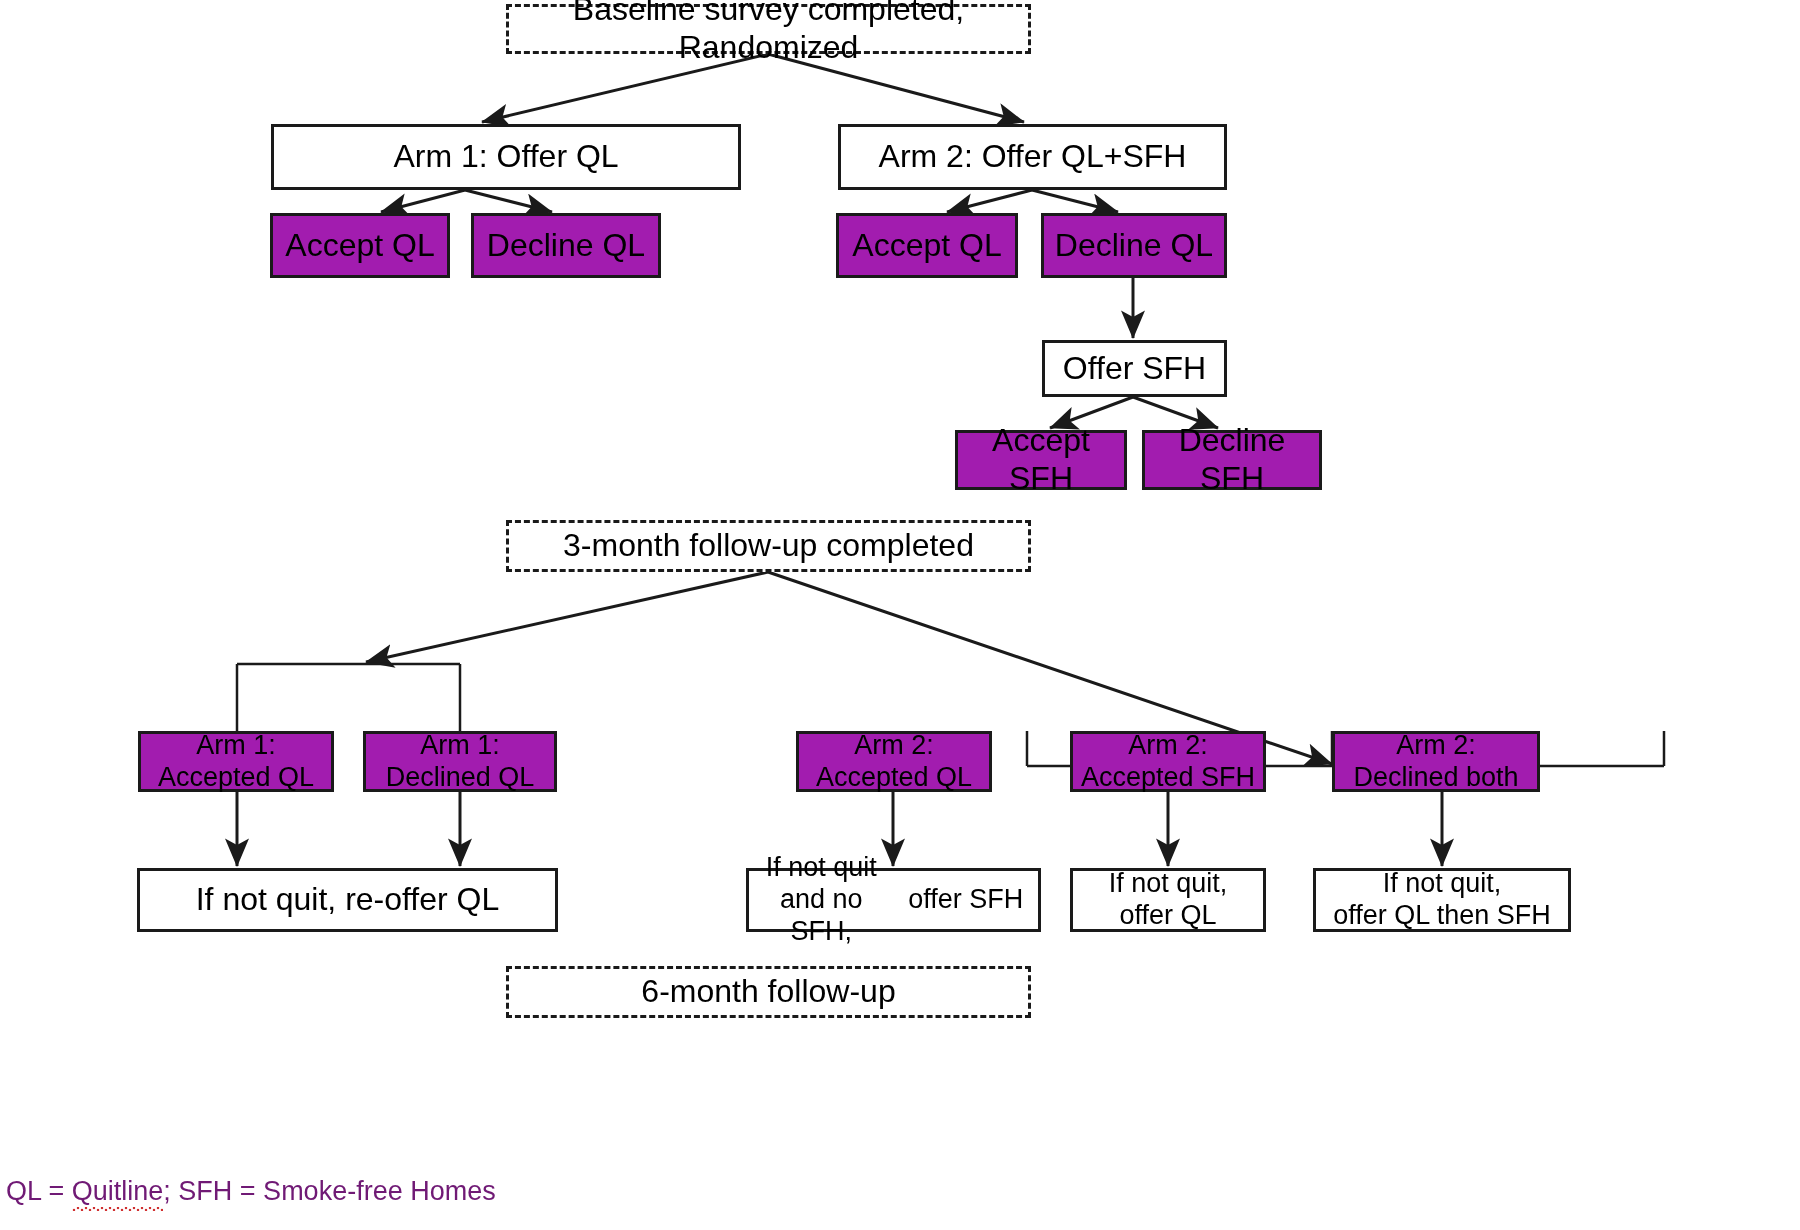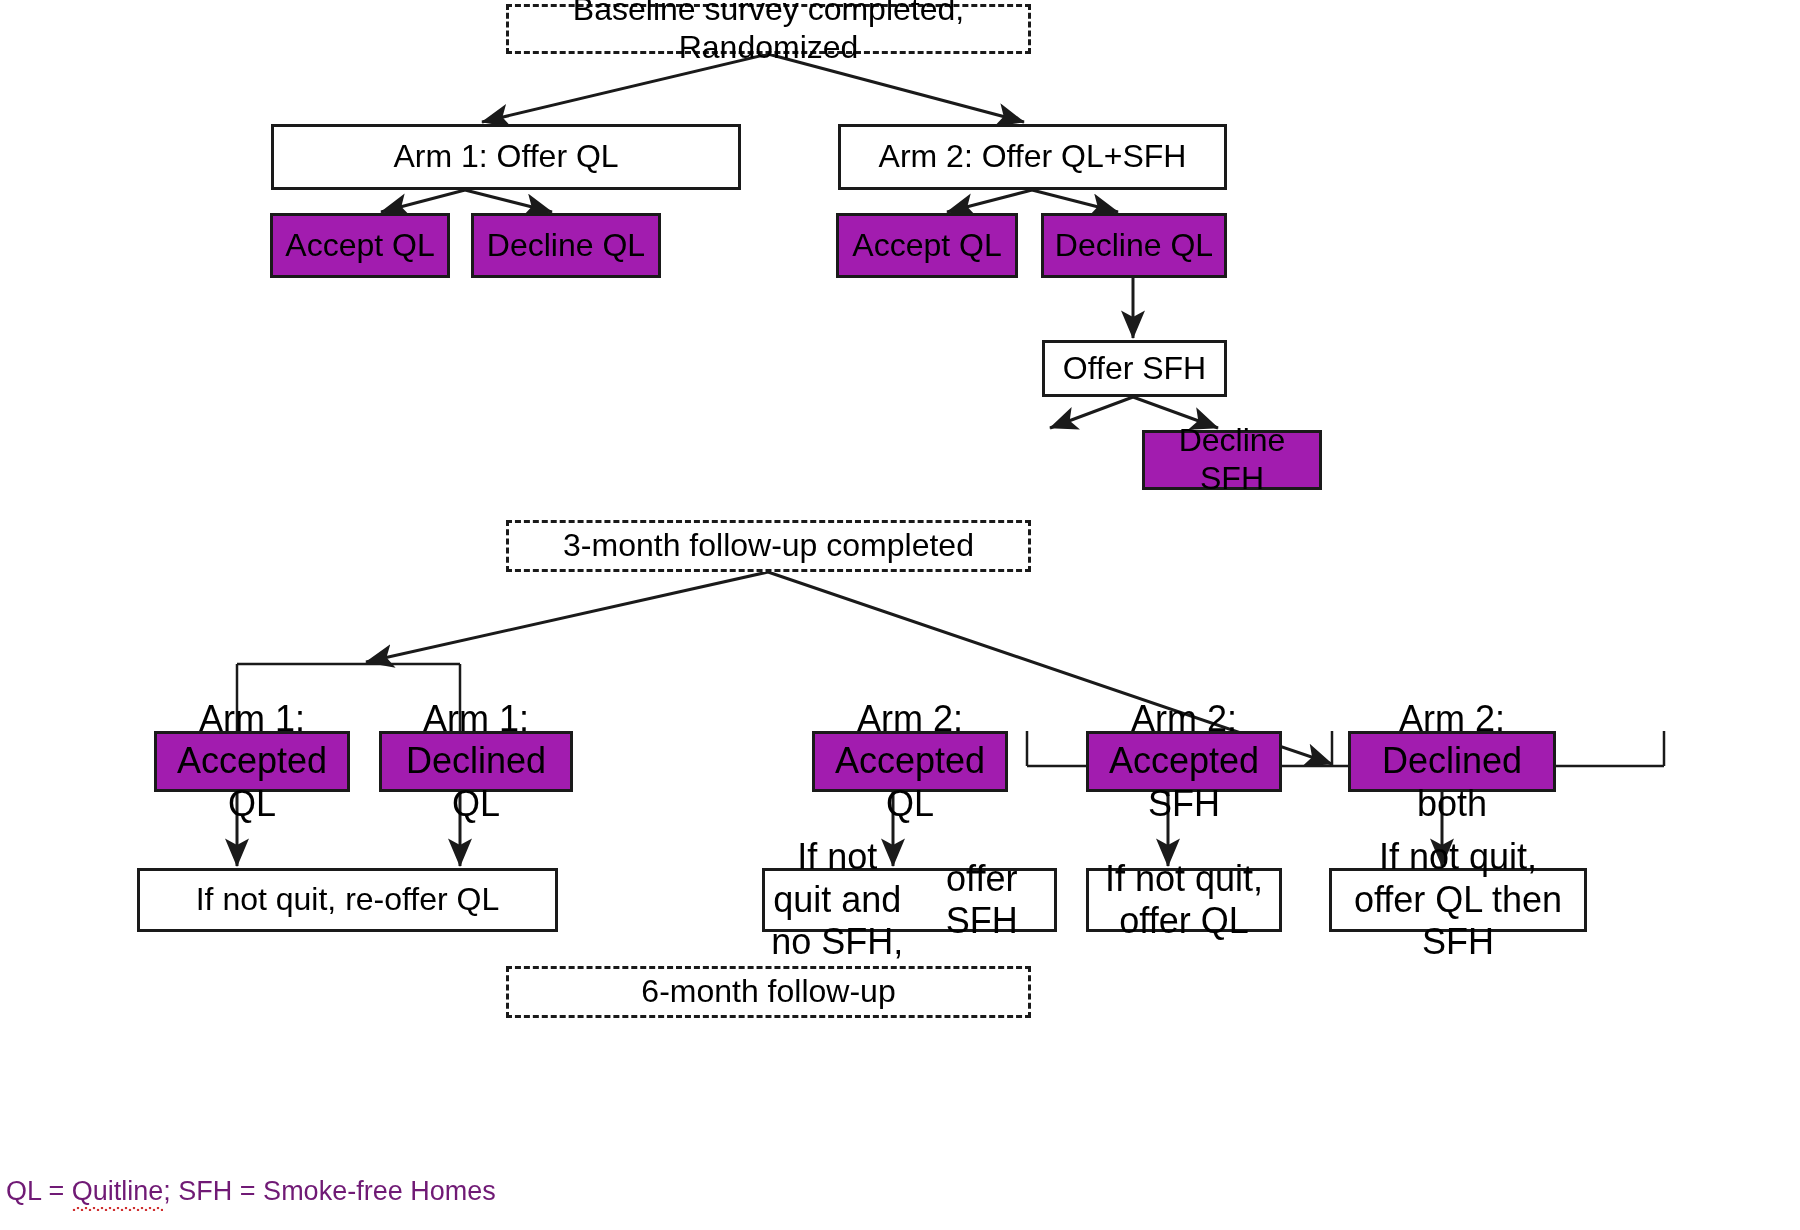--- a/index.html
+++ b/index.html
@@ -44,21 +44,21 @@
   .box-grey {
     border: 3px solid #1a1a1a;
     background: #a21caf;
   }
   
   .box-dashed {
     border: 3px dashed #1a1a1a;
     background: #ffffff;
   }
   .fs-28 { font-size: 32px; }
-  .fs-27 { font-size: 36px; margin-left: 16px; }
+  .fs-27 { font-size: 27px; }
   .footnote {
     position: absolute;
     color: #701a75;
     font-size: 27px;
     white-space: nowrap;
     z-index: 2;
   }
   .sp {
     
     display: inline-block;
@@ -189,20 +189,23 @@
   </div>
 
   <div class="node box-grey fs-28" style="left:1041px; top:213px; width:186px; height:65px;">
     <span>Decline QL</span>
   </div>
 
   <div class="node box-solid fs-28" style="left:1042px; top:340px; width:185px; height:57px;">
     <span>Offer SFH</span>
   </div>
 
+  <div class="node box-grey fs-28" style="left:955px; top:430px; width:172px; height:60px;">
+    <span>Accept SFH</span>
+  </div>
 
   <div class="node box-grey fs-28" style="left:1142px; top:430px; width:180px; height:60px;">
     <span>Decline SFH</span>
   </div>
 
   <div class="node box-dashed fs-28" style="left:506px; top:520px; width:525px; height:52px;">
     <span>3-month follow-up completed</span>
   </div>
 
   <div class="node box-grey fs-27" style="left:138px; top:731px; width:196px; height:61px; flex-direction:column; justify-content:center;">

